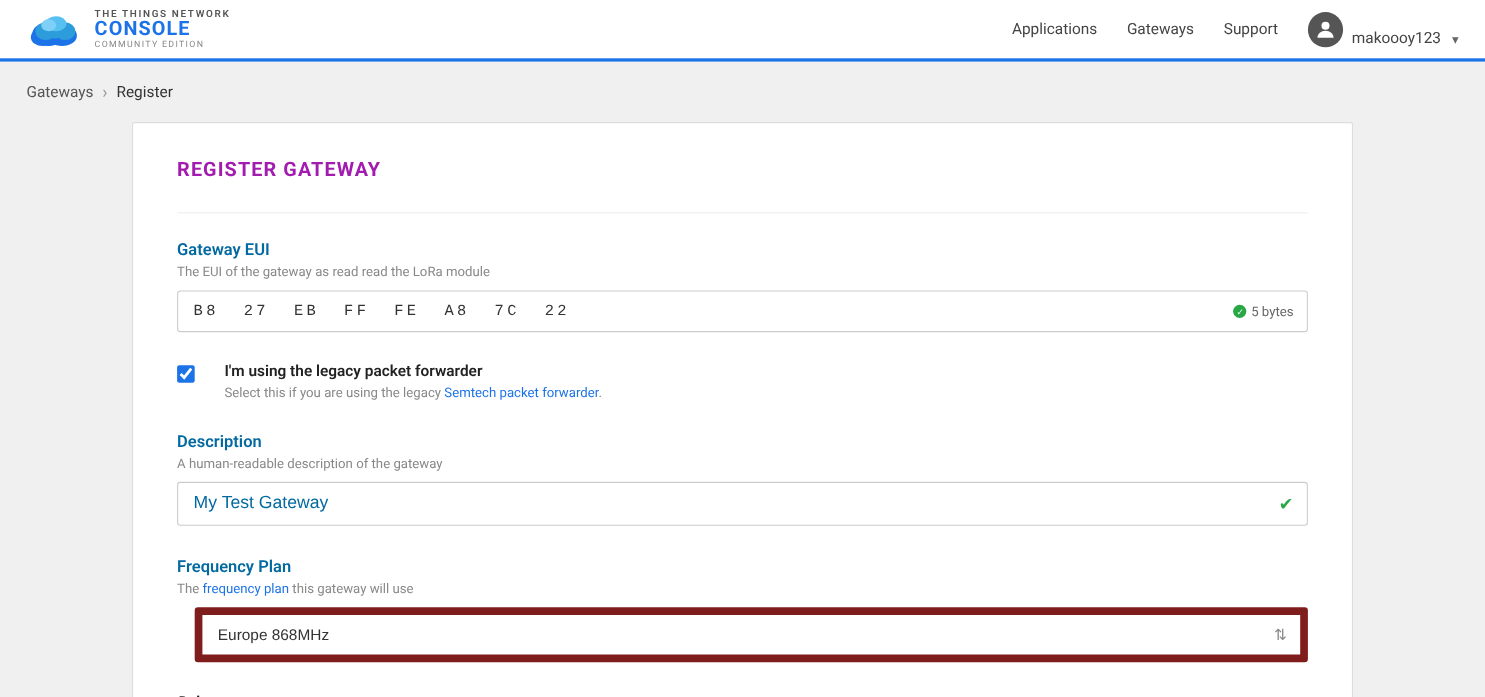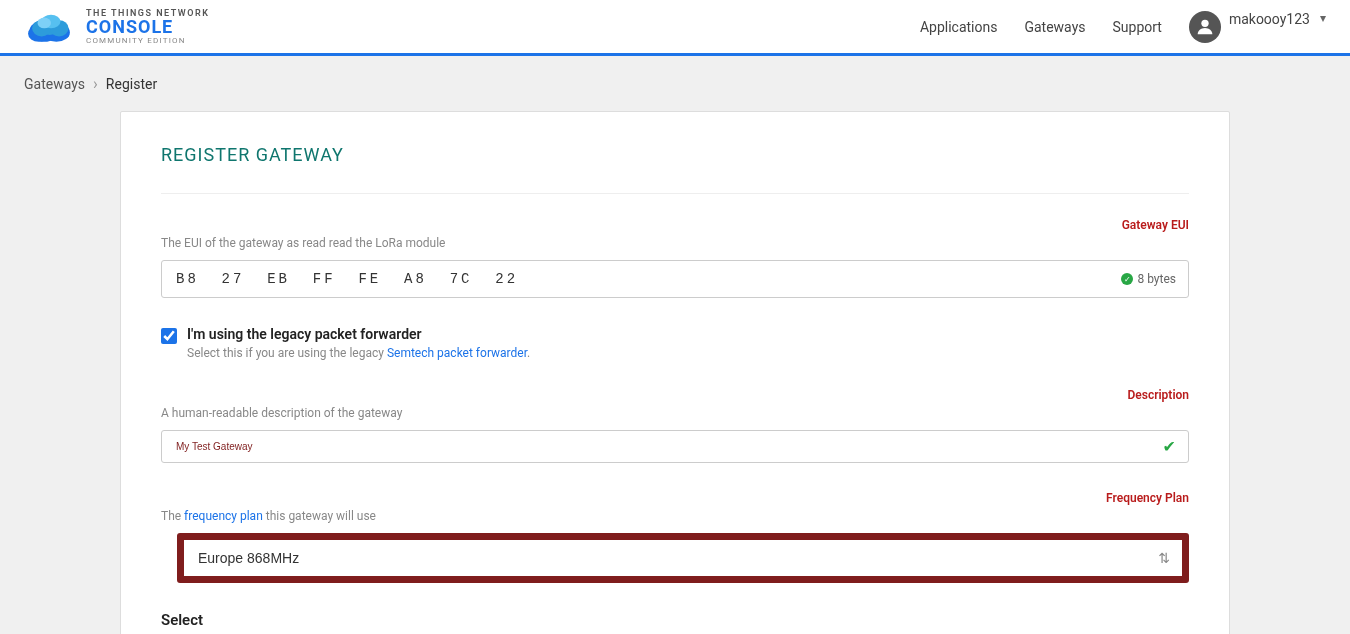--- a/index.html
+++ b/index.html
@@ -18,21 +18,21 @@
     }
     .header-left { display: flex; align-items: center; gap: 10px; }
     .logo-cloud { display: flex; align-items: center; gap: 8px; }
     .cloud-icon { width: 54px; height: 36px; }
     .brand-text { display: flex; flex-direction: column; }
     .brand-network { font-size: 9px; font-weight: 600; color: #555; letter-spacing: 1.5px; text-transform: uppercase; }
     .brand-console { font-size: 18px; font-weight: 700; color: #1c73e8; letter-spacing: 1px; text-transform: uppercase; line-height: 1; }
     .brand-edition { font-size: 8px; color: #888; letter-spacing: 1.2px; text-transform: uppercase; }
     .header-nav { display: flex; align-items: center; gap: 27px; }
     .nav-link { font-size: 14px; color: #444; cursor: pointer; text-decoration: none; }
-    .user-section { display: flex; align-items: flex-start; gap: 8px; cursor: pointer; }
+    .user-section { display: flex; align-items: flex-end; gap: 8px; cursor: pointer; }
     .user-avatar { width: 32px; height: 32px; border-radius: 50%; background: #555; display: flex; align-items: center; justify-content: center; }
     .user-avatar svg { width: 22px; height: 22px; fill: #fff; }
     .user-name { font-size: 14px; color: #444; }
     .chevron-down { font-size: 12px; color: #666; margin-left: 2px; }
 
     
     .breadcrumb {
       padding: 18px 24px;
       background: #f0f0f0;
       display: flex;
@@ -52,30 +52,30 @@
       min-height: calc(100vh - 56px);
     }
     .form-card {
       background: #fff;
       border: 1px solid #ddd;
       border-radius: 2px;
       padding: 32px 40px;
     }
     .section-title {
       font-size: 18px;
-      font-weight: 400;
-      color: #0f766e;
+      font-weight: 700;
+      color: #a21caf;
       letter-spacing: 1px;
       text-transform: uppercase;
       margin-bottom: 28px;
     }
 
     
     .field-group { margin-bottom: 28px; }
-    .field-label { font-size: 12px; font-weight: 600; color: #b91c1c; margin-bottom: 4px; text-align: right; }
+    .field-label { font-size: 15px; font-weight: 600; color: #0369a1; margin-bottom: 4px; }
     .field-desc { font-size: 12px; color: #888; margin-bottom: 10px; }
     .field-desc a { color: #1c73e8; text-decoration: none; }
 
     .input-wrapper {
       position: relative;
       border: 1px solid #ccc;
       border-radius: 3px;
       background: #fff;
     }
     .input-wrapper input[type="text"],
@@ -104,43 +104,43 @@
       width: 12px;
       height: 12px;
       border-radius: 50%;
       background: #28a745;
       display: flex; align-items: center; justify-content: center;
     }
     .badge-dot::after { content: '✓'; color: #fff; font-size: 8px; }
 
     
     .checkbox-field { margin-bottom: 28px; }
-    .checkbox-row { display: flex; align-items: flex-start; gap: 10px; }
+    .checkbox-row { display: flex; align-items: flex-start; gap: 27px; }
     .checkbox-row input[type="checkbox"] { width: 16px; height: 16px; margin-top: 2px; accent-color: #1c73e8; flex-shrink: 0; }
     .checkbox-content { }
     .checkbox-label { font-size: 14px; font-weight: 600; color: #222; margin-bottom: 4px; }
     .checkbox-desc { font-size: 12px; color: #888; }
     .checkbox-desc a { color: #1c73e8; text-decoration: none; }
 
     
     .desc-input-wrapper {
       border: 1px solid #ccc;
       border-radius: 3px;
       background: #fff;
       display: flex;
       align-items: center;
     }
     .desc-input-wrapper input[type="text"] {
       flex: 1;
       padding: 10px 14px;
-      font-size: 10px;
+      font-size: 16px;
       border: none;
       outline: none;
       background: transparent;
-      color: #7f1d1d;
+      color: #0369a1;
     }
     .desc-check {
       padding: 0 12px;
       color: #28a745;
       font-size: 16px;
     }
 
     
     .select-wrapper {
       border: 7px solid #7f1d1d;
@@ -229,21 +229,21 @@
     <h1 class="section-title">REGISTER GATEWAY</h1>
     <hr class="form-divider">
 
     <div class="field-group">
       <div class="field-label">Gateway EUI</div>
       <div class="field-desc">The EUI of the gateway as read read the LoRa module</div>
       <div class="input-wrapper">
         <input type="text" style="font-family: &quot;Courier New&quot;, monospace; letter-spacing: 3px; padding-right: 100px;" value="B8  27  EB  FF  FE  A8  7C  22">
         <div class="input-badge">
           <div class="badge-dot"></div>
-          <span>8 bytes</span>
+          <span>5 bytes</span>
         </div>
       </div>
     </div>
 
     <div class="checkbox-field">
       <div class="checkbox-row">
         <input type="checkbox" checked="" style="">
         <div class="checkbox-content">
           <div class="checkbox-label">I'm using the legacy packet forwarder</div>
           <div class="checkbox-desc">

